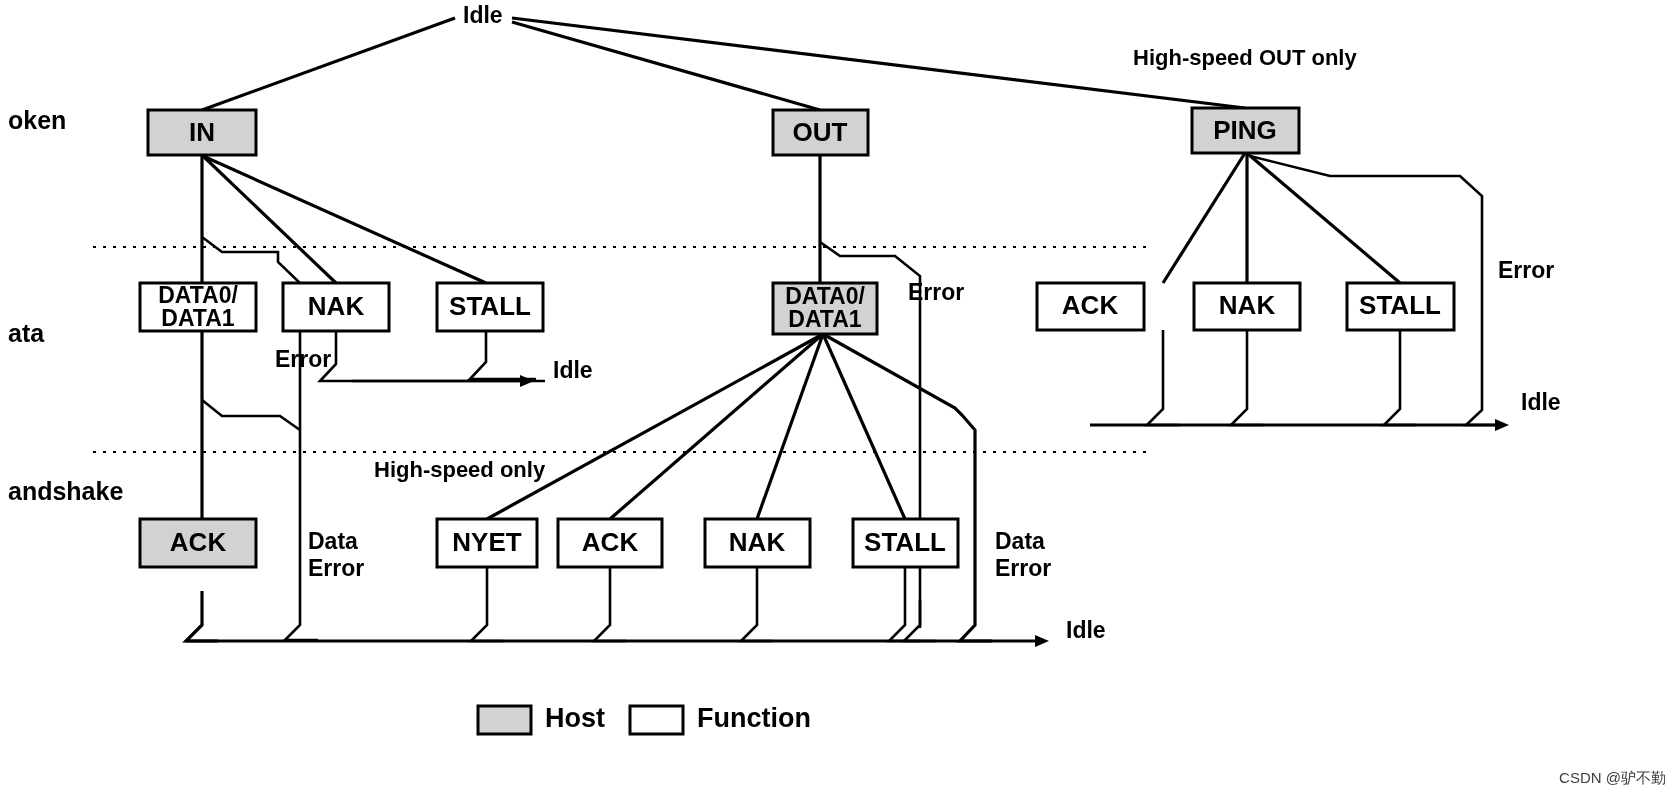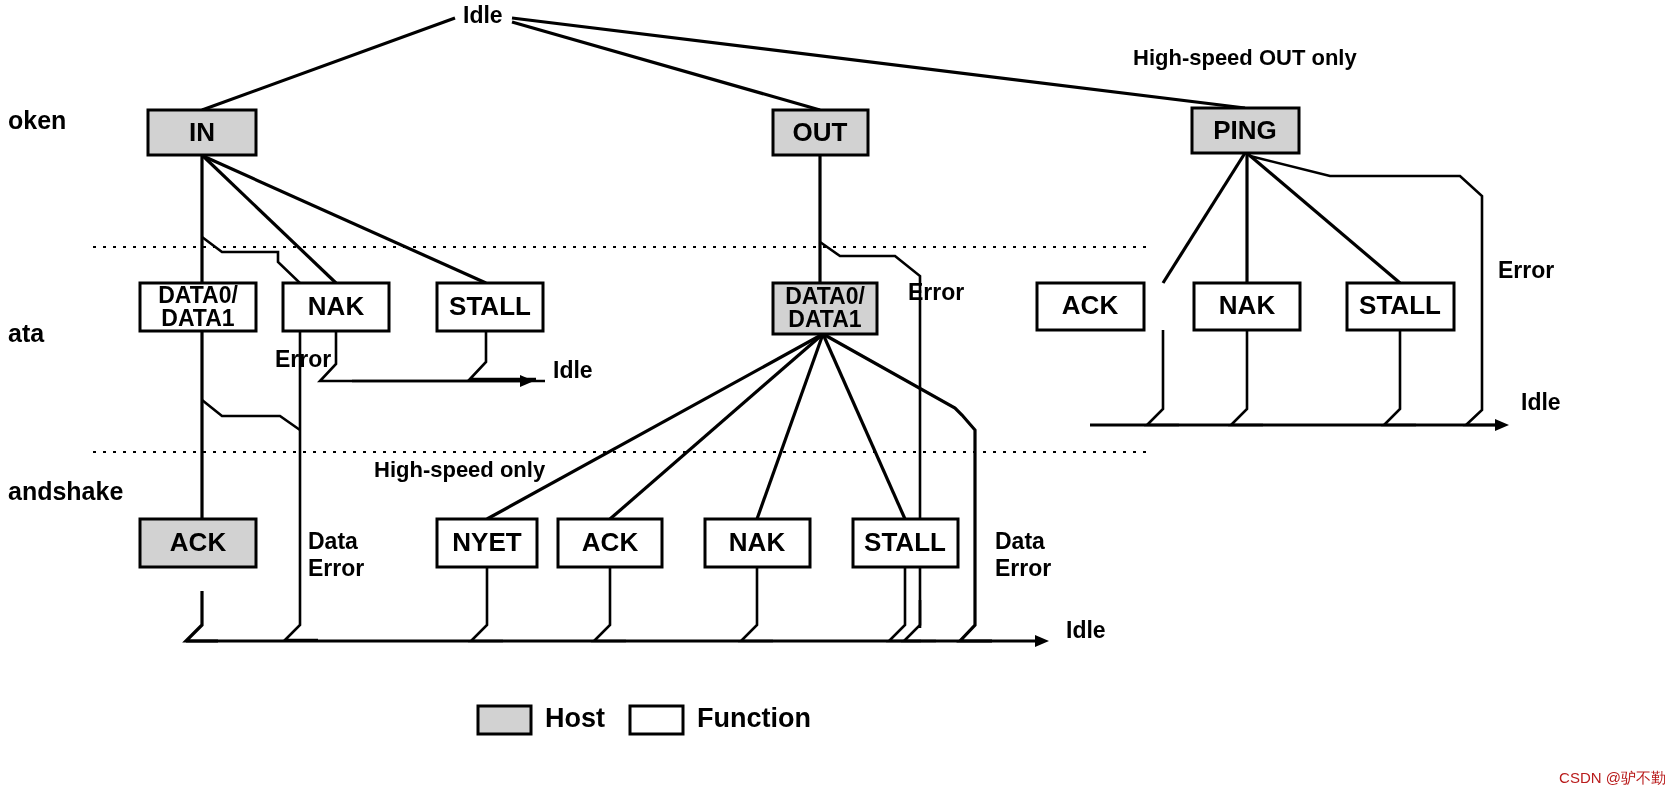--- a/index.html
+++ b/index.html
@@ -82,21 +82,21 @@
     font-size: 27px;
     text-anchor: start;
     dominant-baseline: middle;
   }
   .watermark {
     position: absolute;
     right: 10px;
     bottom: 8px;
     font-size: 15px;
     font-weight: normal;
-    color: #b91c1c;
+    color: #404040;
     font-family: "Liberation Sans", sans-serif;
     white-space: nowrap;
   }
 </style>
 </head>
 <body>
 
 <div id="stage">
 
   <svg class="diagram" viewBox="0 0 1676 796">

